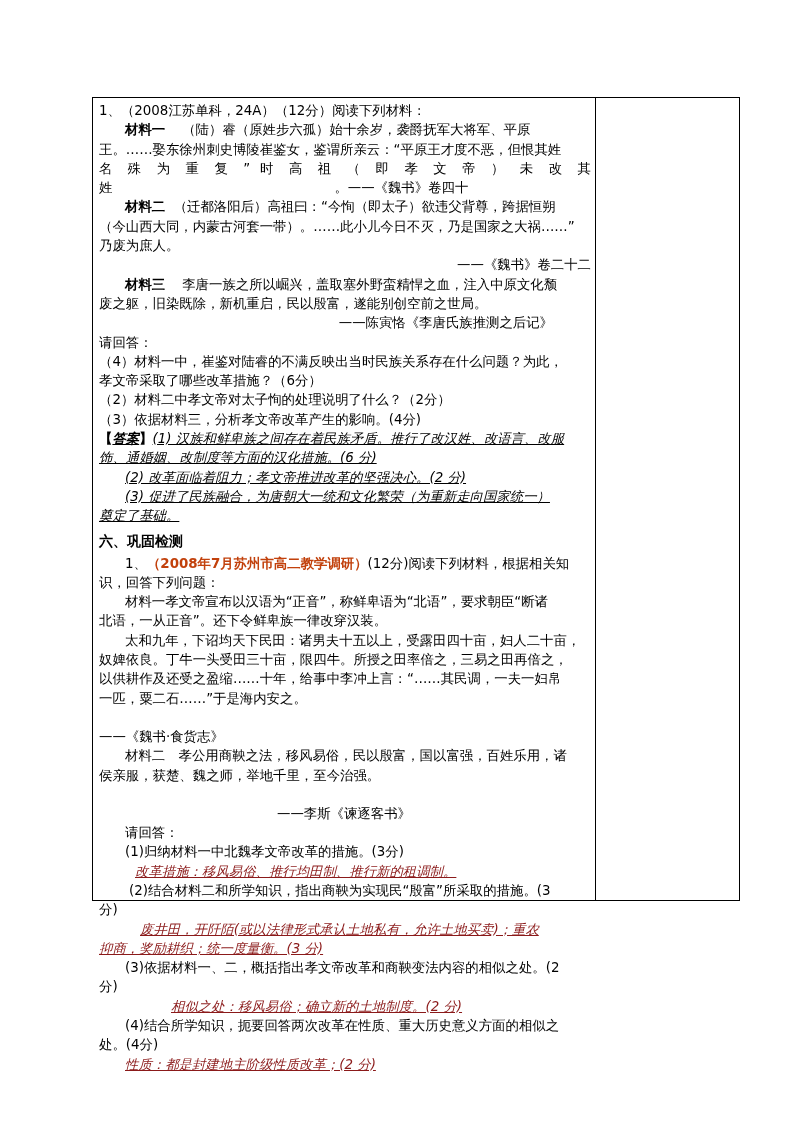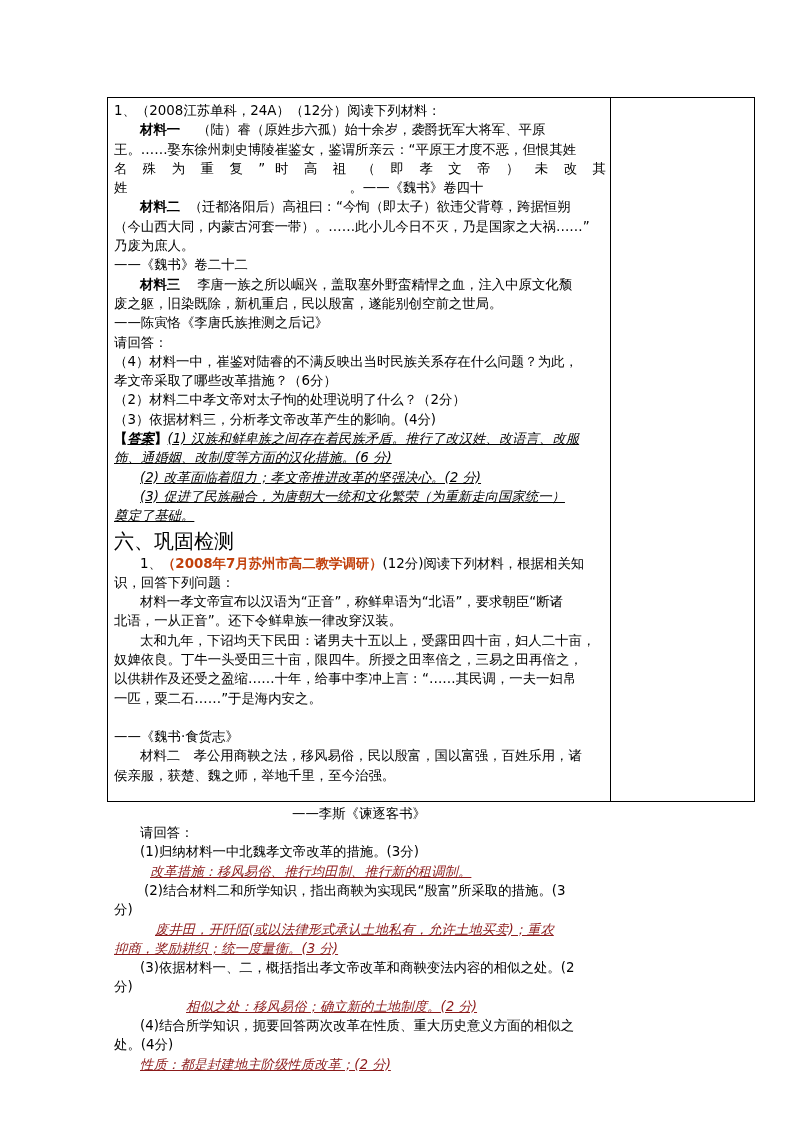--- a/index.html
+++ b/index.html
@@ -1,32 +1,32 @@
 <!DOCTYPE html>
 <html><head>
 <meta charset="utf-8">
 <style>
   html, body { margin:0; padding:0; background:#ffffff; }
   body { width:794px; height:1123px; position:relative; overflow:hidden;
          font-family:"DejaVu Sans", "Liberation Sans", sans-serif; color:#000; }
-  .sheet { position:absolute; left:107px; top:97px; width:648px; height:705px;
+  .sheet { position:absolute; left:92px; top:97px; width:648px; height:804px;
            border:1.5px solid #000; box-sizing:border-box; }
   .col-main { position:absolute; left:0; top:0; width:503px; height:100%;
               border-right:1.5px solid #000; box-sizing:border-box; }
   .col-side { position:absolute; left:503px; top:0; right:0; height:100%; }
   .content { position:absolute; left:6px; top:3px; width:492px; }
   .line { font-size:13.4px; line-height:19.3px; white-space:nowrap; }
   .ind { padding-left:26px; }
-  .right { }
+  .right { text-align:right; }
   .justify { text-align:justify; text-align-last:justify; white-space:normal; }
   b.lbl { font-weight:bold; }
   .ans { font-style:italic; text-decoration:underline; }
   .ans-red { color:#8b1a1a; font-style:italic; text-decoration:underline; }
   .red { color:#c2410c; font-weight:bold; }
-  .heading { font-size:20px; font-weight:normal; line-height:26px; margin-top:2px; }
+  .heading { font-size:14px; font-weight:bold; line-height:26px; margin-top:2px; }
   .gap { height:19px; }
 </style>
 </head>
 <body>
 
 <div class="sheet">
   <div class="col-main">
     <div class="content">
 
       <div class="line">1、（2008江苏单科，24A）（12分）阅读下列材料：</div>

